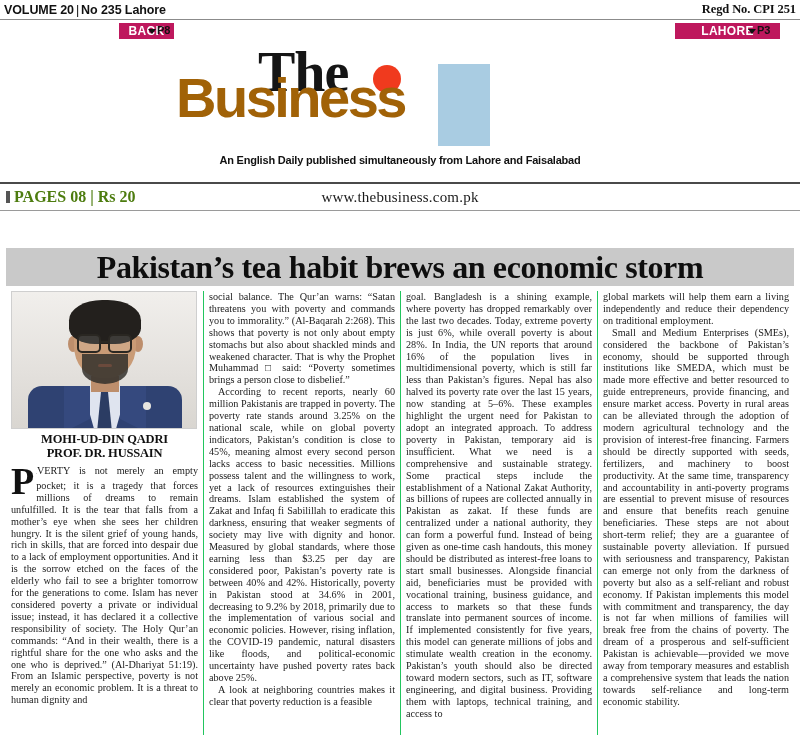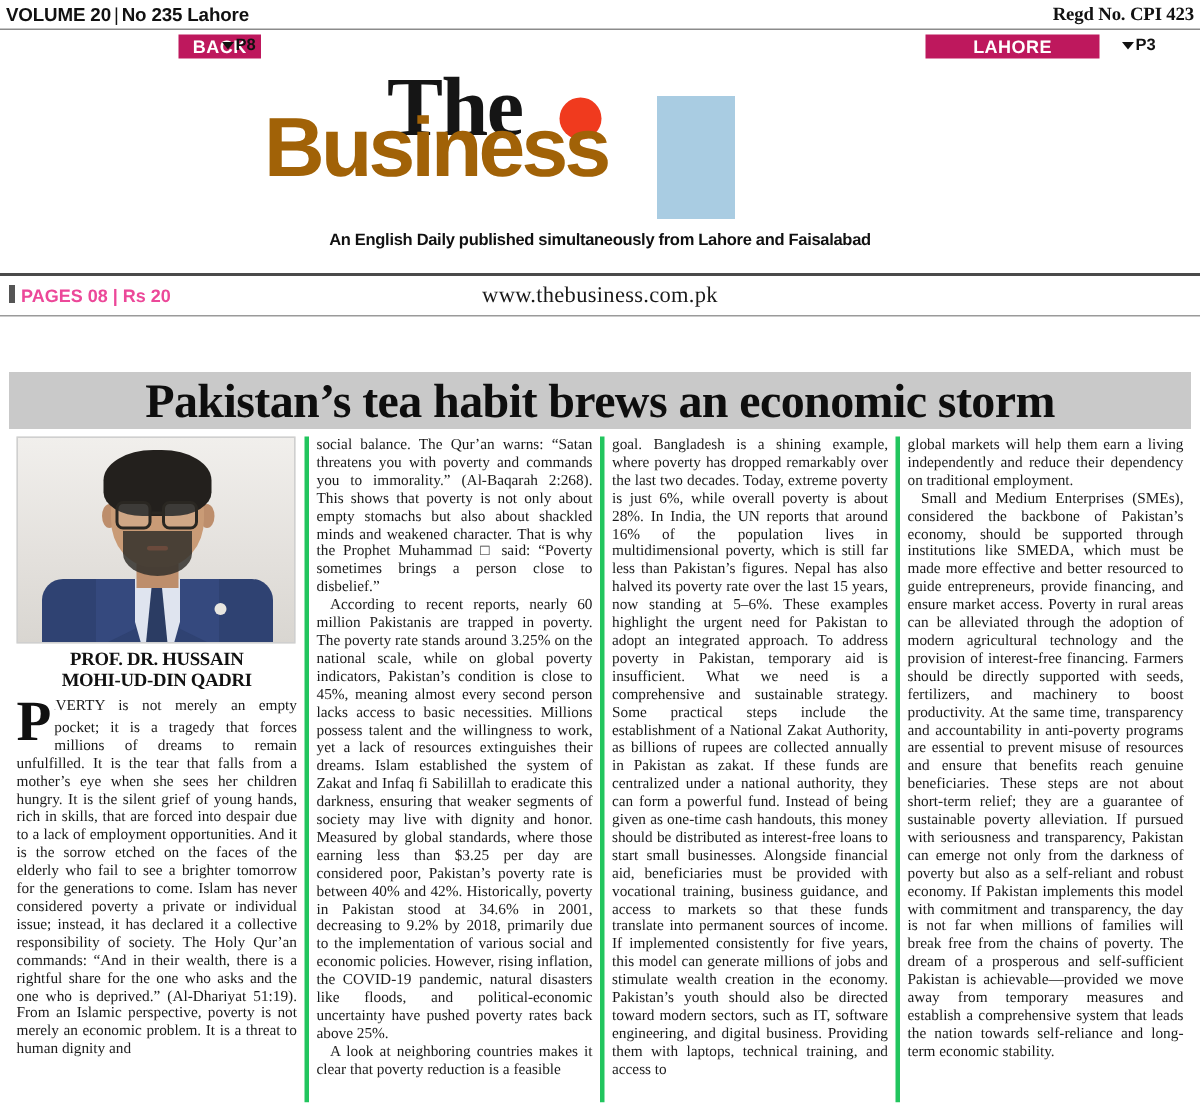--- a/index.html
+++ b/index.html
@@ -41,21 +41,21 @@
   .badge {
     position: absolute; top: 1px;
     background: #be185d; color: #ffffff;
     font-family: "Liberation Sans", sans-serif;
     font-size: 12px; font-weight: bold;
     text-align: center; line-height: 16px; height: 16px;
     letter-spacing: 0.3px;
     margin-left: 31px;
   }
   .badge.back { left: 88px; width: 55px; }
-  .badge.lahore { left: 586px; width: 116px; }
+  .badge.lahore { left: 644px; width: 105px; }
   .pagelink {
     position: absolute; top: 2px;
     font-family: "Liberation Sans", sans-serif;
     font-size: 11px; font-weight: bold; color: #111;
   }
   .pagelink.p8 { left: 148px; }
   .pagelink.p3 { left: 748px; }
   .caret {
     display: inline-block; width: 0; height: 0;
     border-left: 4px solid transparent; border-right: 4px solid transparent;
@@ -105,22 +105,22 @@
   .rule-info-top {
     position: absolute; left: 0; top: 182px; width: 800px; height: 2px;
     background: #4a4a4a;
   }
   .inforow {
     position: absolute; left: 0; top: 186px; width: 800px; height: 22px;
     display: flex; align-items: center;
   }
   .inforow .pages {
     position: absolute; left: 6px;
-    font-family: Liberation Sans, sans-serif;
-    font-size: 12px; font-weight: bold; color: #ec4899;
+    font-family: Liberation Serif, serif;
+    font-size: 16px; font-weight: bold; color: #4d7c0f;
   }
   .inforow .pages .bar {
     display: inline-block; width: 4px; height: 12px;
     background: #555; margin-right: 4px; vertical-align: -1px;
   }
   .inforow .web {
     position: absolute; left: 50%; transform: translateX(-50%);
     font-family: "Liberation Serif", serif;
     font-size: 15px; color: #1a1a1a; letter-spacing: 0.2px;
   }
@@ -149,21 +149,21 @@
 
   
   .cols {
     position: absolute; left: 6px; top: 291px; width: 788px; height: 444px;
     display: flex; gap: 0;
   }
   .col {
     width: 197px; padding: 0 5px 0 5px;
     position: relative;
   }
-  .col + .col { border-left: 3px solid #22c55e; }
+  .col + .col { border-left: 1px solid #22c55e; }
   .body-p {
     font-family: "Liberation Serif", serif;
     font-size: 10.2px; line-height: 11.9px;
     text-align: justify; color: #1a1a1a;
     margin: 0; text-indent: 9px;
     hyphens: auto;
   }
   .body-p.nofirst { text-indent: 0; }
 
   
@@ -244,21 +244,21 @@
 </style>
 </head>
 <body>
 
 <div id="page">
 
   <div class="volbar">
     <div class="left">
       <span>VOLUME 20</span><span class="sep">|</span><span>No 235 Lahore</span>
     </div>
-    <div class="right">Regd No. CPI 423</div>
+    <div class="right">Regd No. CPI 251</div>
   </div>
   <div class="rule-top"></div>
 
   <div class="navrow">
     <div class="badge back">BACK</div>
     <div class="pagelink p8"><span class="caret"></span><span>P8</span></div>
     <div class="badge lahore">LAHORE</div>
     <div class="pagelink p3"><span class="caret"></span><span>P3</span></div>
   </div>
 
@@ -303,22 +303,22 @@
         <div class="ph-ear-r"></div>
         <div class="ph-head"></div>
         <div class="ph-beard"></div>
         <div class="ph-mouth"></div>
         <div class="ph-hair"></div>
         <div class="ph-glass-l"></div>
         <div class="ph-glass-r"></div>
         <div class="ph-bridge"></div>
       </div>
       <div class="author-name">
+        <div>MOHI-UD-DIN QADRI</div>
         <div>PROF. DR. HUSSAIN</div>
-        <div>MOHI-UD-DIN QADRI</div>
       </div>
       <p class="body-p nofirst dropcap-p"><span class="dropcap">P</span><span>OVERTY is not merely an empty pocket; it is a tragedy that forces millions of dreams to remain unfulfilled. It is the tear that falls from a mother’s eye when she sees her children hungry. It is the silent grief of young hands, rich in skills, that are forced into despair due to a lack of employment opportunities. And it is the sorrow etched on the faces of the elderly who fail to see a brighter tomorrow for the generations to come. Islam has never considered poverty a private or individual issue; instead, it has declared it a collective responsibility of society. The Holy Qur’an commands: “And in their wealth, there is a rightful share for the one who asks and the one who is deprived.” (Al-Dhariyat 51:19). From an Islamic perspective, poverty is not merely an economic problem. It is a threat to human dignity and</span></p>
     </div>
 
     <div class="col">
       <p class="body-p nofirst">social balance. The Qur’an warns: “Satan threatens you with poverty and commands you to immorality.” (Al-Baqarah 2:268). This shows that poverty is not only about empty stomachs but also about shackled minds and weakened character. That is why the Prophet Muhammad □ said: “Poverty sometimes brings a person close to disbelief.”</p>
       <p class="body-p">According to recent reports, nearly 60 million Pakistanis are trapped in poverty. The poverty rate stands around 3.25% on the national scale, while on global poverty indicators, Pakistan’s condition is close to 45%, meaning almost every second person lacks access to basic necessities. Millions possess talent and the willingness to work, yet a lack of resources extinguishes their dreams. Islam established the system of Zakat and Infaq fi Sabilillah to eradicate this darkness, ensuring that weaker segments of society may live with dignity and honor. Measured by global standards, where those earning less than $3.25 per day are considered poor, Pakistan’s poverty rate is between 40% and 42%. Historically, poverty in Pakistan stood at 34.6% in 2001, decreasing to 9.2% by 2018, primarily due to the implementation of various social and economic policies. However, rising inflation, the COVID-19 pandemic, natural disasters like floods, and political-economic uncertainty have pushed poverty rates back above 25%.</p>
       <p class="body-p">A look at neighboring countries makes it clear that poverty reduction is a feasible</p>
     </div>
 

